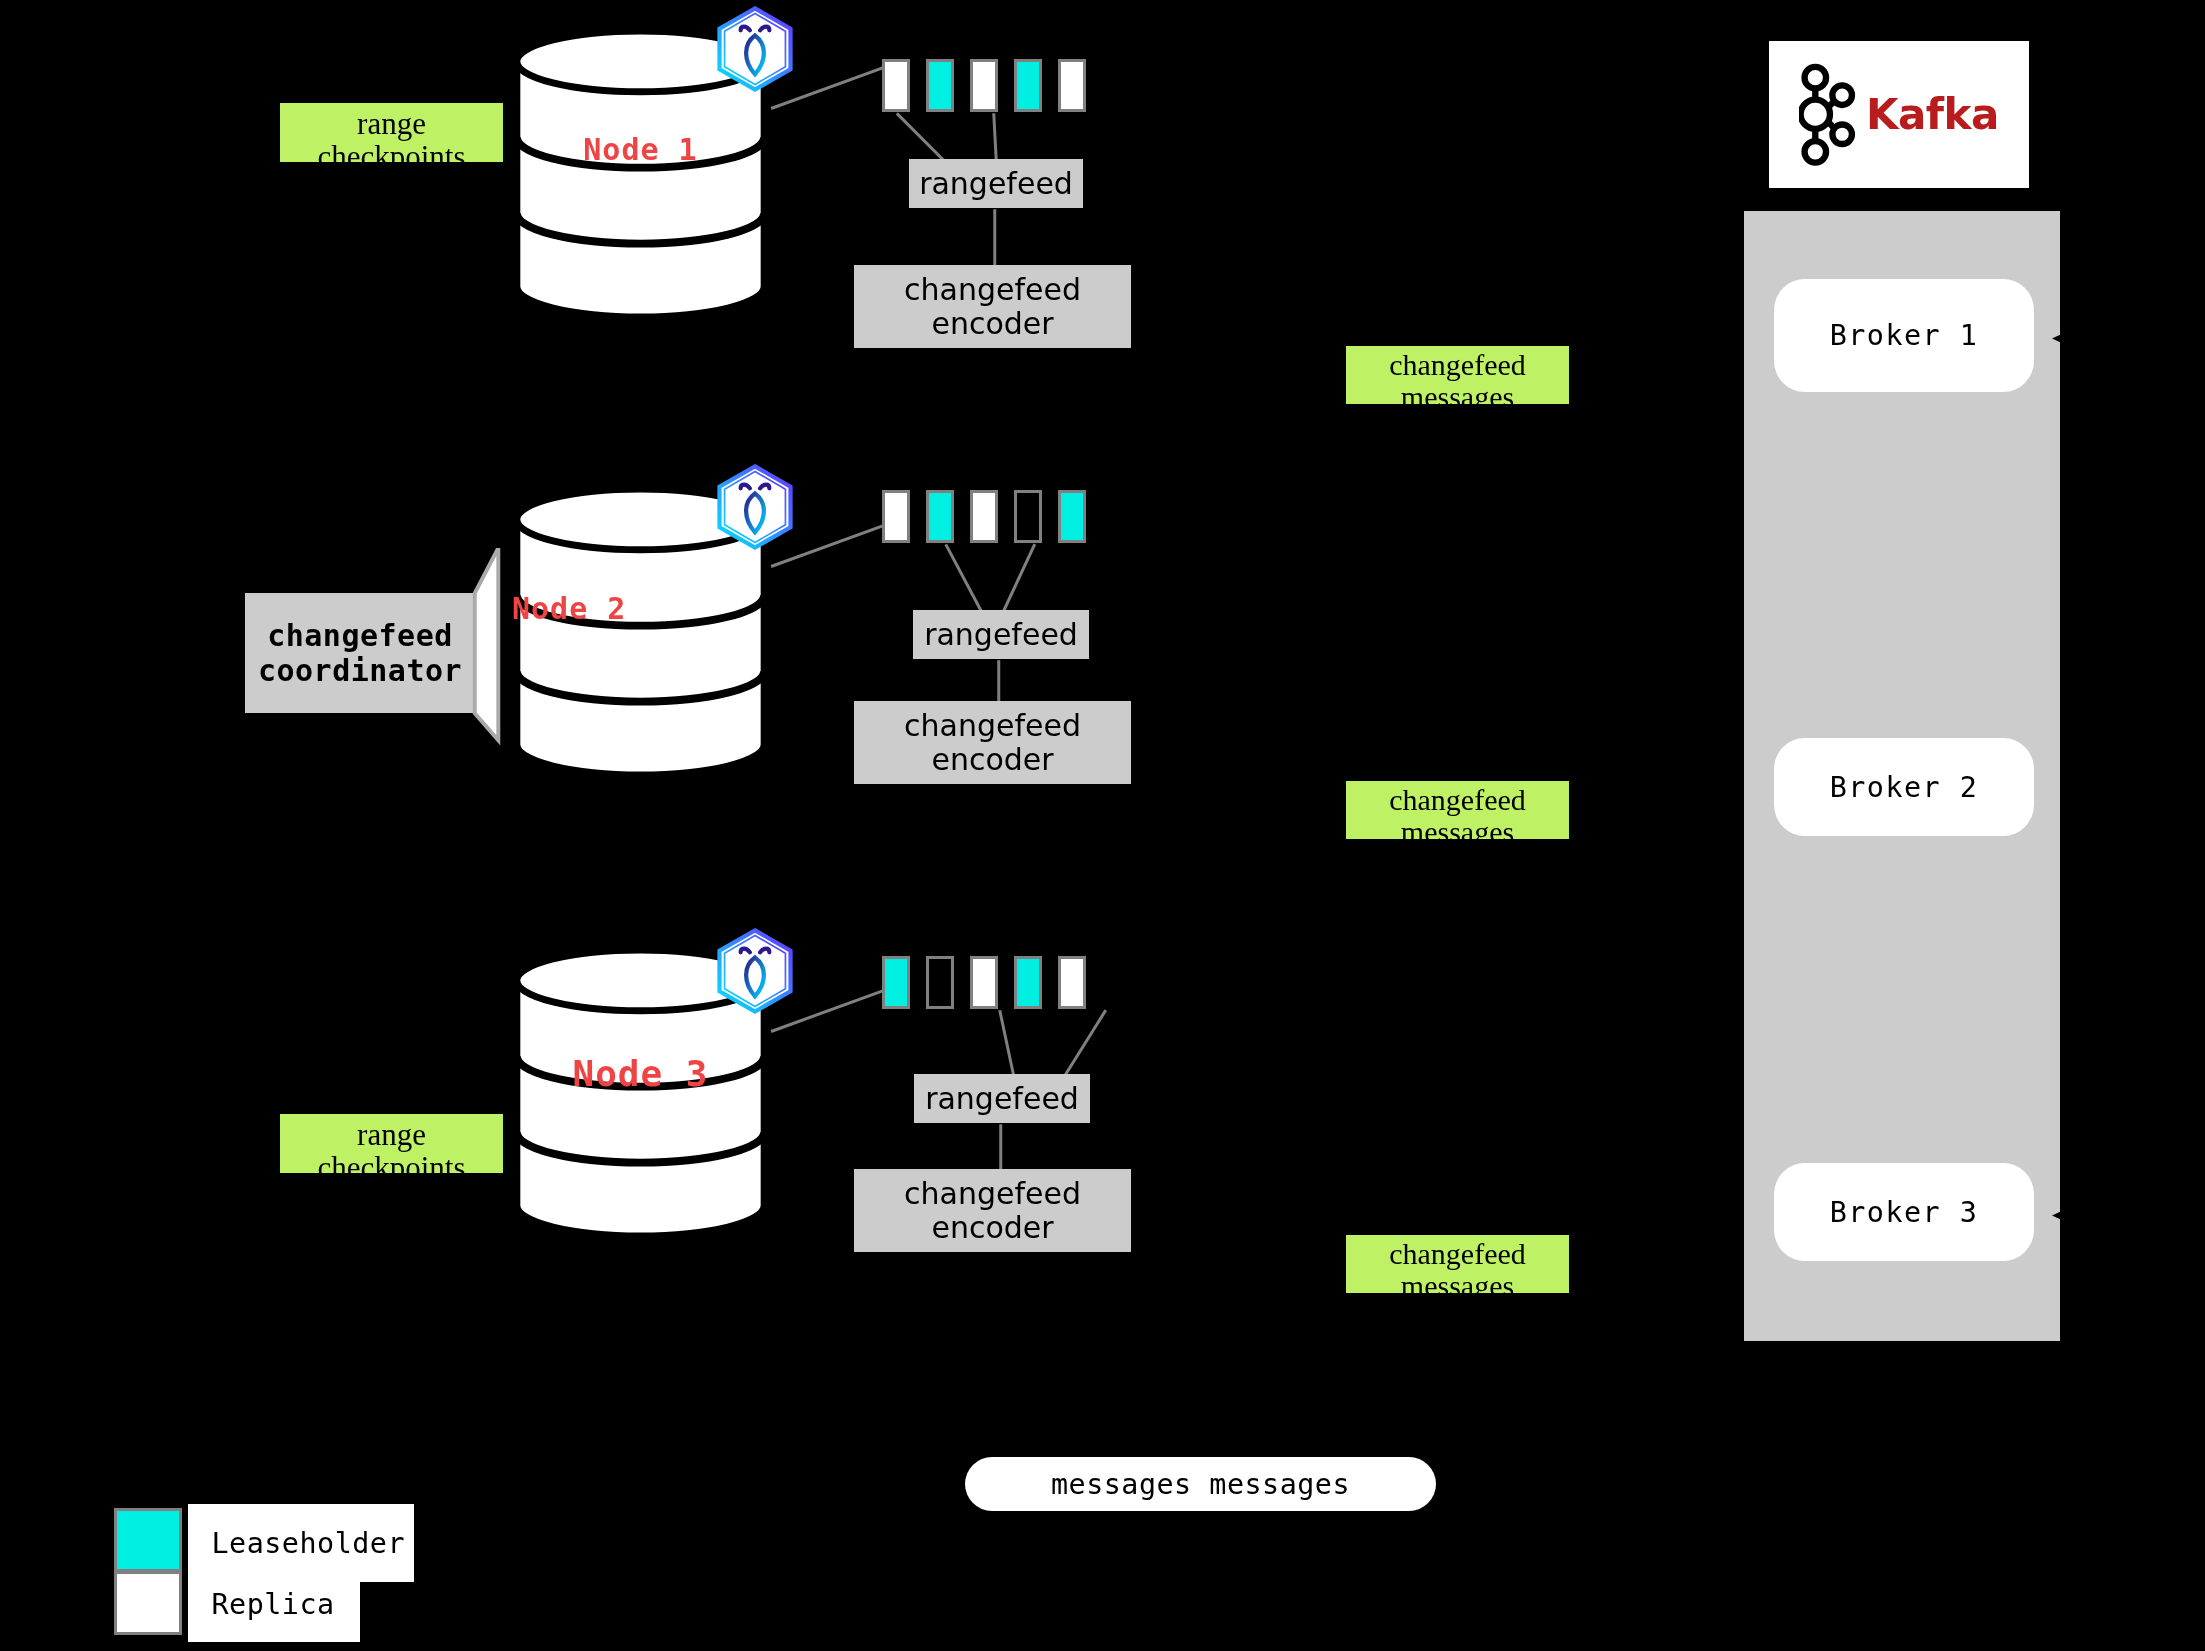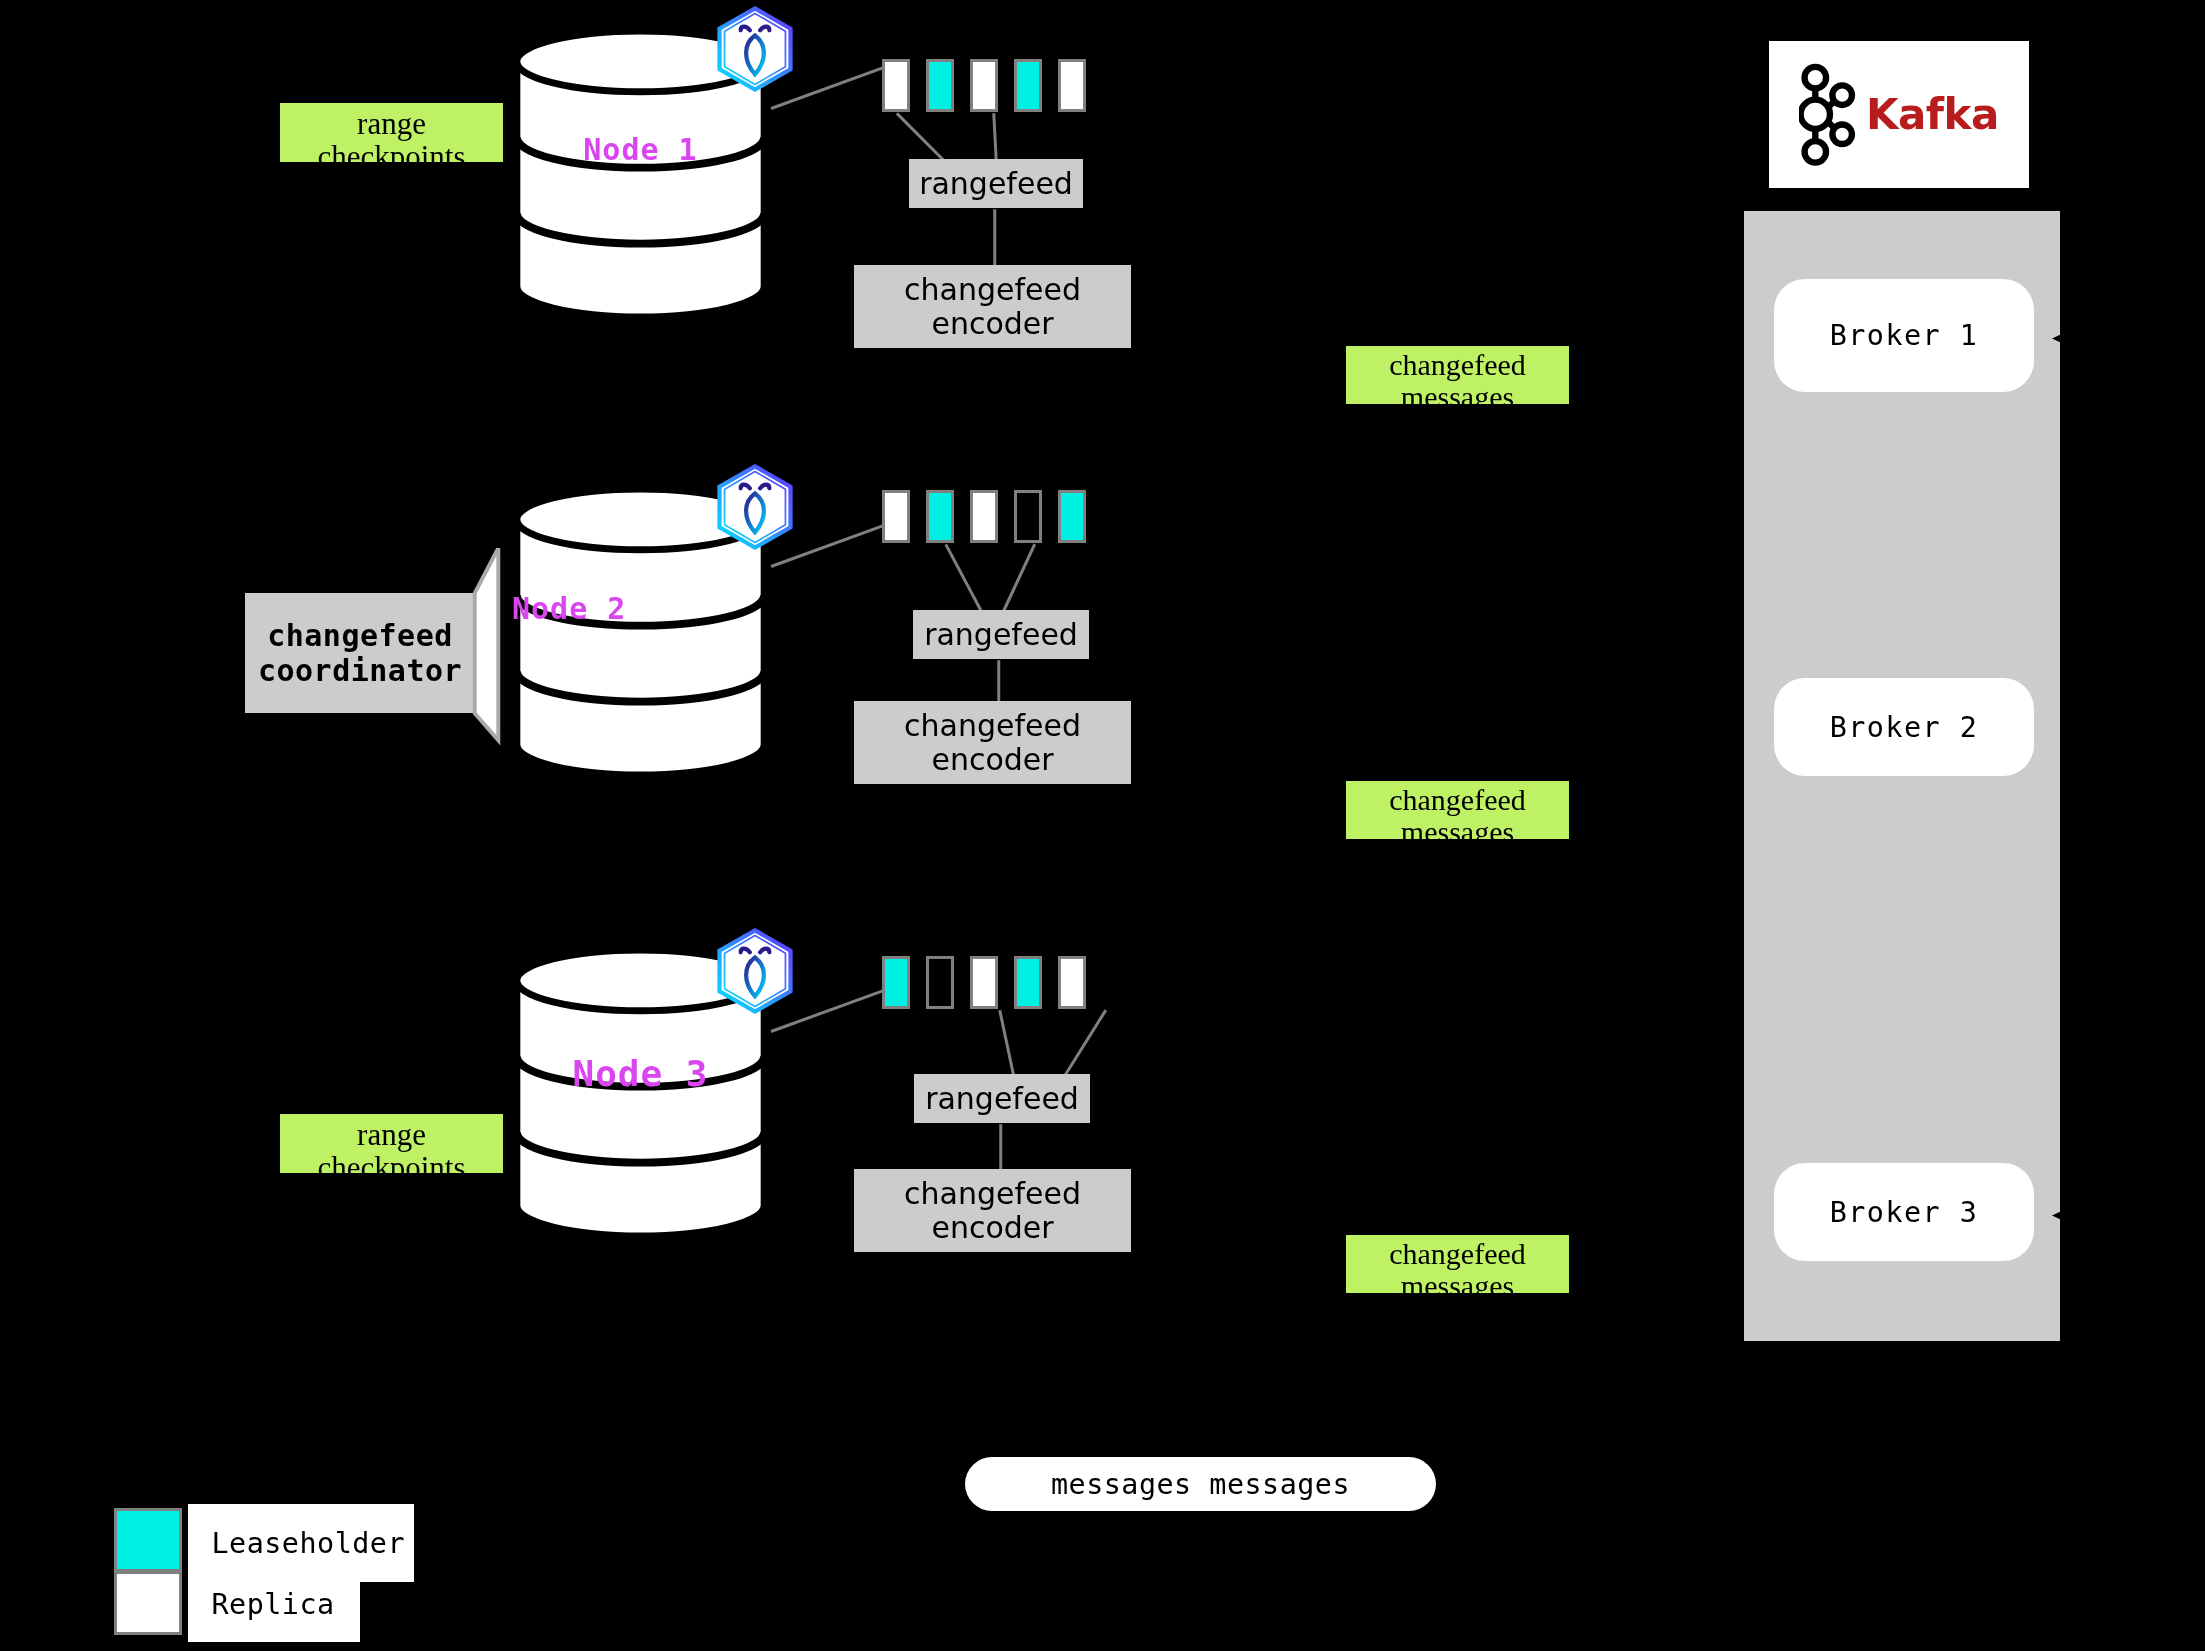--- a/index.html
+++ b/index.html
@@ -17,21 +17,21 @@
   
   .gbox{background:#cccccc;color:#000;display:flex;flex-direction:column;
         align-items:center;justify-content:center;
         font-family:"DejaVu Sans",sans-serif;line-height:1.12;
         box-sizing:border-box;}
   .gbox span{white-space:nowrap;}
 
   
   .cyl{position:absolute;}
   .cyl svg{display:block;}
-  .nodelabel{position:absolute;color:#d946ef;font-weight:bold;
+  .nodelabel{position:absolute;color:#ef4444;font-weight:bold;
              font-family:"DejaVu Sans Mono",monospace;white-space:nowrap;
              letter-spacing:1px;}
 
   
   .rngrow{position:absolute;display:flex;}
   .rng{box-sizing:border-box;border:3.4px solid #808080;}
   .rng.replica{background:#ffffff;}
   .rng.leaseholder{background:#00EFE3;}
   .rng.empty{background:transparent;}
 
@@ -288,21 +288,21 @@
     </svg>
   </div>
   <div class="kafkaword">Kafka</div>
 </div>
 
 <div class="abs brokerpanel" style="left:1744px;top:211px;width:316px;height:1130px;"></div>
 
 <div class="abs broker" style="left:1774px;top:279px;width:260px;height:113px;">
   <span>Broker 1</span>
 </div>
-<div class="abs broker" style="left:1774px;top:678px;width:260px;height:98px;">
+<div class="abs broker" style="left:1774px;top:738px;width:260px;height:98px;">
   <span>Broker 2</span>
 </div>
 <div class="abs broker" style="left:1774px;top:1163px;width:260px;height:98px;">
   <span>Broker 3</span>
 </div>
 
 <div class="abs" style="left:2052px;top:324px;width:29px;height:29px;">
   <svg width="29" height="29" viewBox="0 0 60 60">
       <polygon points="0,30 48,8 36,30 48,52" fill="#000"></polygon>
     </svg>

